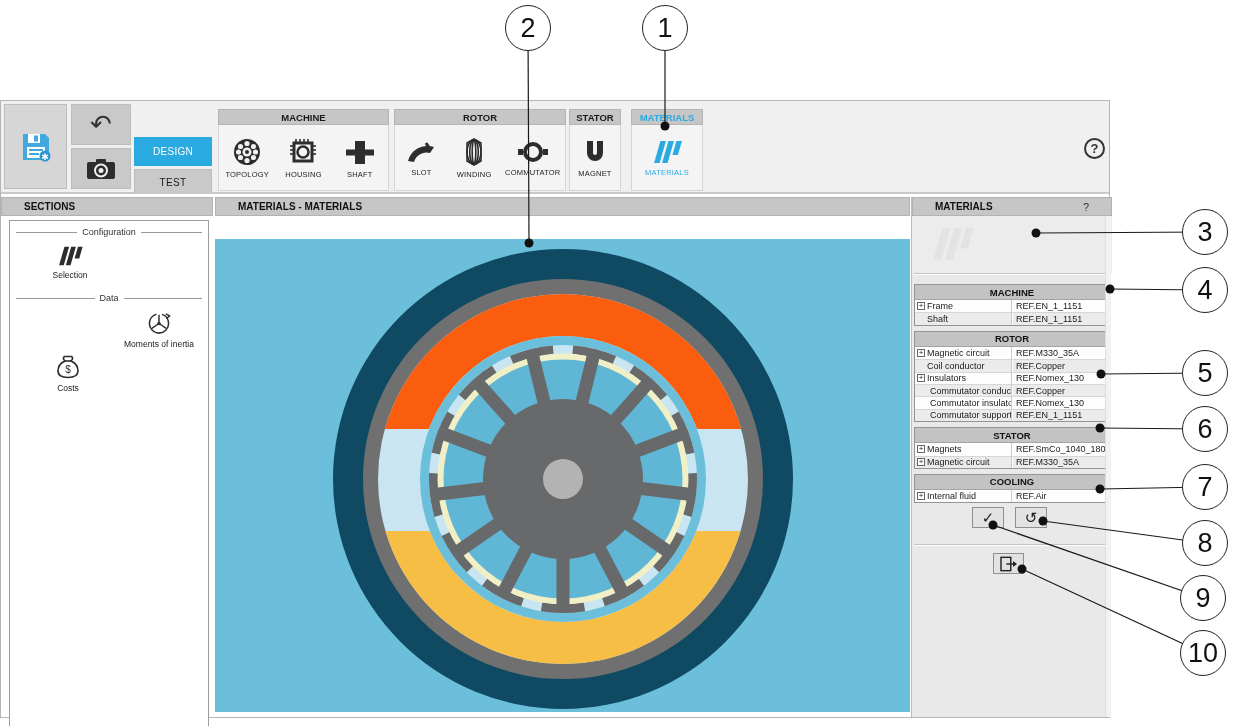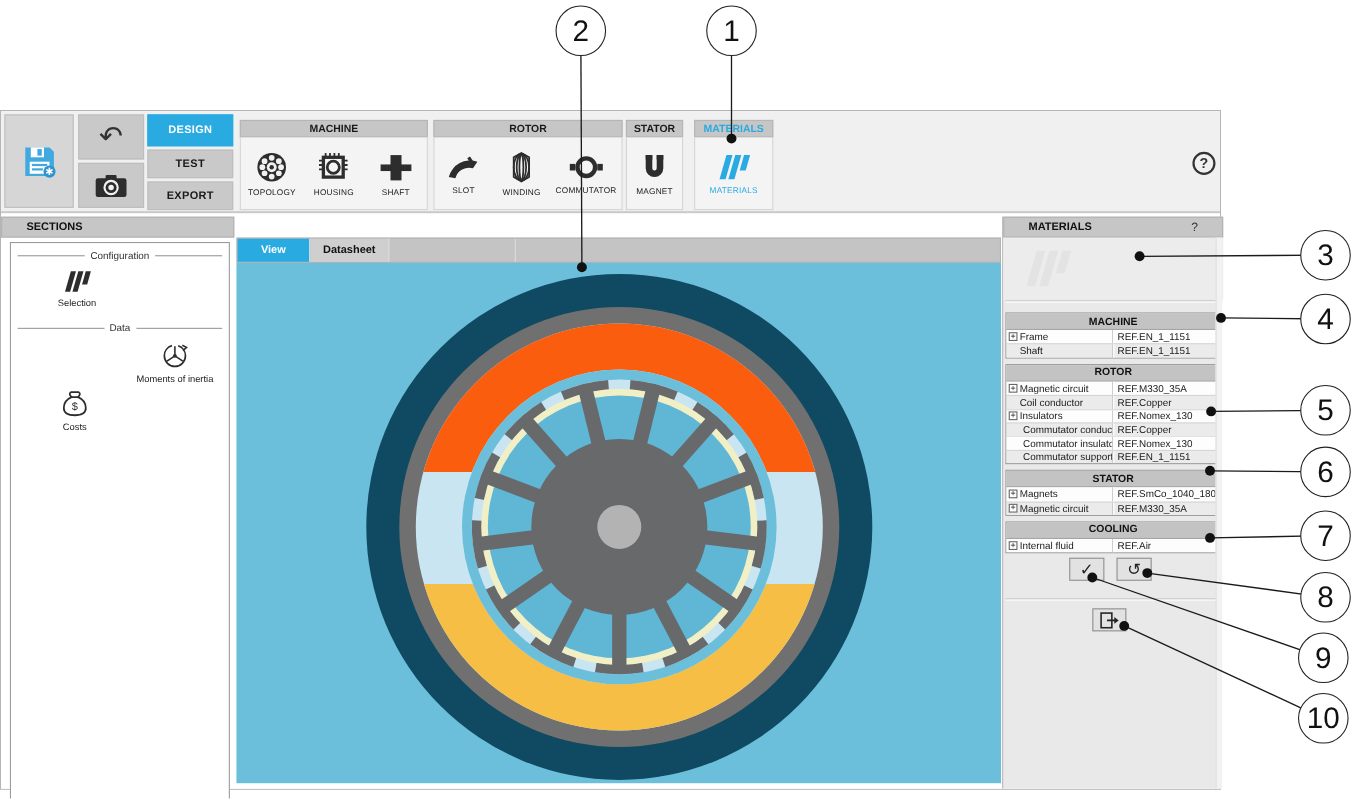--- a/index.html
+++ b/index.html
@@ -13,21 +13,21 @@
 
   
   .app{position:absolute;left:0;top:100px;width:1110px;height:618px;background:#fff;border:1px solid #b5b5b5;}
 
   
   .toolbar{position:absolute;left:0;top:0;width:1108px;height:93px;background:#f0f0f0;border-bottom:2px solid #c9c9c9;}
   .tbtn{position:absolute;display:flex;align-items:center;justify-content:center;background:#c9c9c9;border:1px solid #bdbdbd;cursor:pointer;}
   .save{left:3px;top:3px;width:63px;height:85px;background:#d6d6d6;}
   .undo{left:70px;top:3px;width:60px;height:41px;font-size:26px;color:#333;}
   .cam{left:70px;top:47px;width:60px;height:41px;}
-  .mode{left:133px;width:78px;font-size:10px;font-weight:bold;letter-spacing:.3px;}
+  .mode{left:133px;width:78px;font-size:10px;font-weight:normal;letter-spacing:.3px;margin-top:33px;}
   .mode.m0{top:3px;height:29px;background:var(--accent);color:#fff;border-color:var(--accent);}
   .mode.m1{top:35px;height:26px;}
   .mode.m2{top:64px;height:26px;}
   .tgroup{position:absolute;top:8px;height:82px;}
   .tgroup .glabel{height:16px;background:#c6c6c6;display:flex;align-items:center;justify-content:center;
       font-size:9.5px;font-weight:bold;color:#1a1a1a;border:1px solid #b5b5b5;}
   .tgroup.active .glabel{color:var(--accent);}
   .tgroup .gbody{height:66px;background:#f4f4f4;border:1px solid #d5d5d5;border-top:none;
       display:flex;align-items:center;justify-content:space-around;padding:0 0;}
   .titem{display:flex;flex-direction:column;align-items:center;justify-content:center;gap:3px;cursor:pointer;width:54px;}
@@ -288,28 +288,22 @@
       <div class="side-item" style="left:8px;top:133px;">
         <svg width="26" height="26" viewBox="0 0 26 26">
           <path d="M10 7 Q7 4 9.5 2.5 L16.5 2.5 Q19 4 16 7 Q23 10 23 17 Q23 23.5 13 23.5 Q3 23.5 3 17 Q3 10 10 7 Z" fill="none" stroke="#2d2d2d" stroke-width="1.6"></path>
           <line x1="9" y1="7" x2="17" y2="7" stroke="#2d2d2d" stroke-width="1.6"></line>
           <text x="13" y="19" text-anchor="middle" font-size="10" font-family="Liberation Sans" fill="#2d2d2d">$</text>
         </svg>
         <span class="slab">Costs</span>
       </div>
     </div>
 
-    <div class="tabbar">
-      <div class="tab on">
-          <span>View</span>
-        </div>
-      <div class="tab off">
-          <span>Datasheet</span>
-        </div>
-      <div class="tabspacer"></div>
+    <div class="barhead main-head">
+      <span>MATERIALS - MATERIALS</span>
     </div>
     <div class="view">
       <svg id="motor" width="695" height="473" viewBox="0 0 695 473">
           <rect x="0" y="0" width="695" height="473" fill="#6CBFDB"></rect>
           <circle cx="348" cy="240" r="230" fill="#0F4A62"></circle>
           <circle cx="348" cy="240" r="200" fill="#707070"></circle>
           <circle cx="348" cy="240" r="185" fill="#C9E5F2"></circle>
           <defs>
             <clipPath id="clipTop">
               <rect x="158" y="50" width="380" height="140"></rect>

